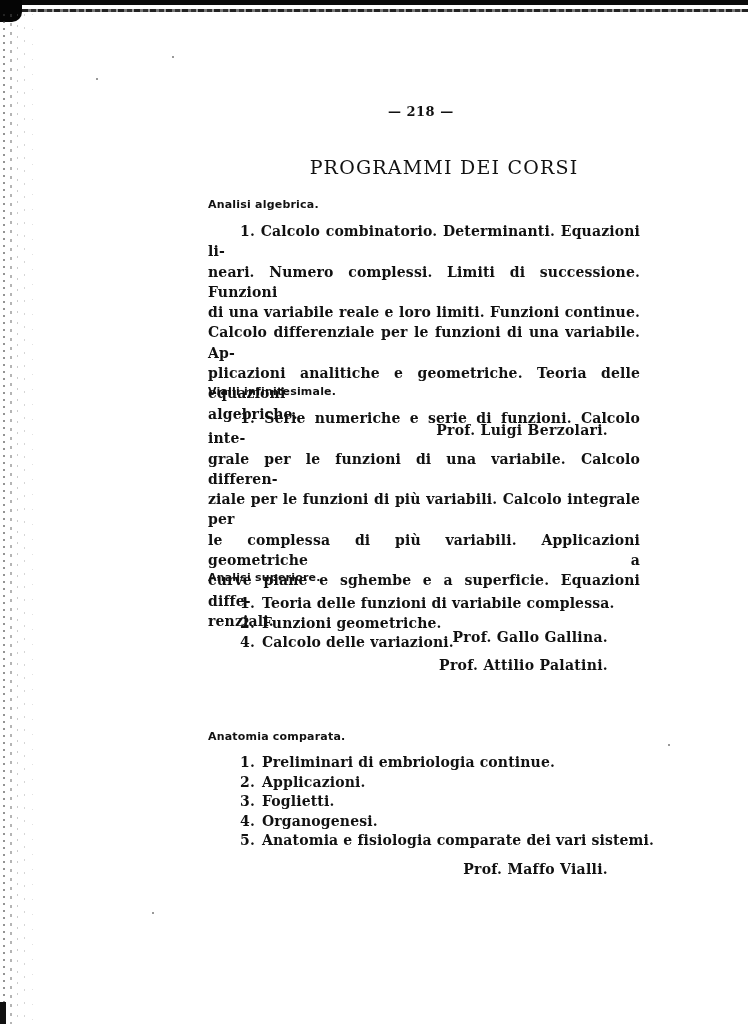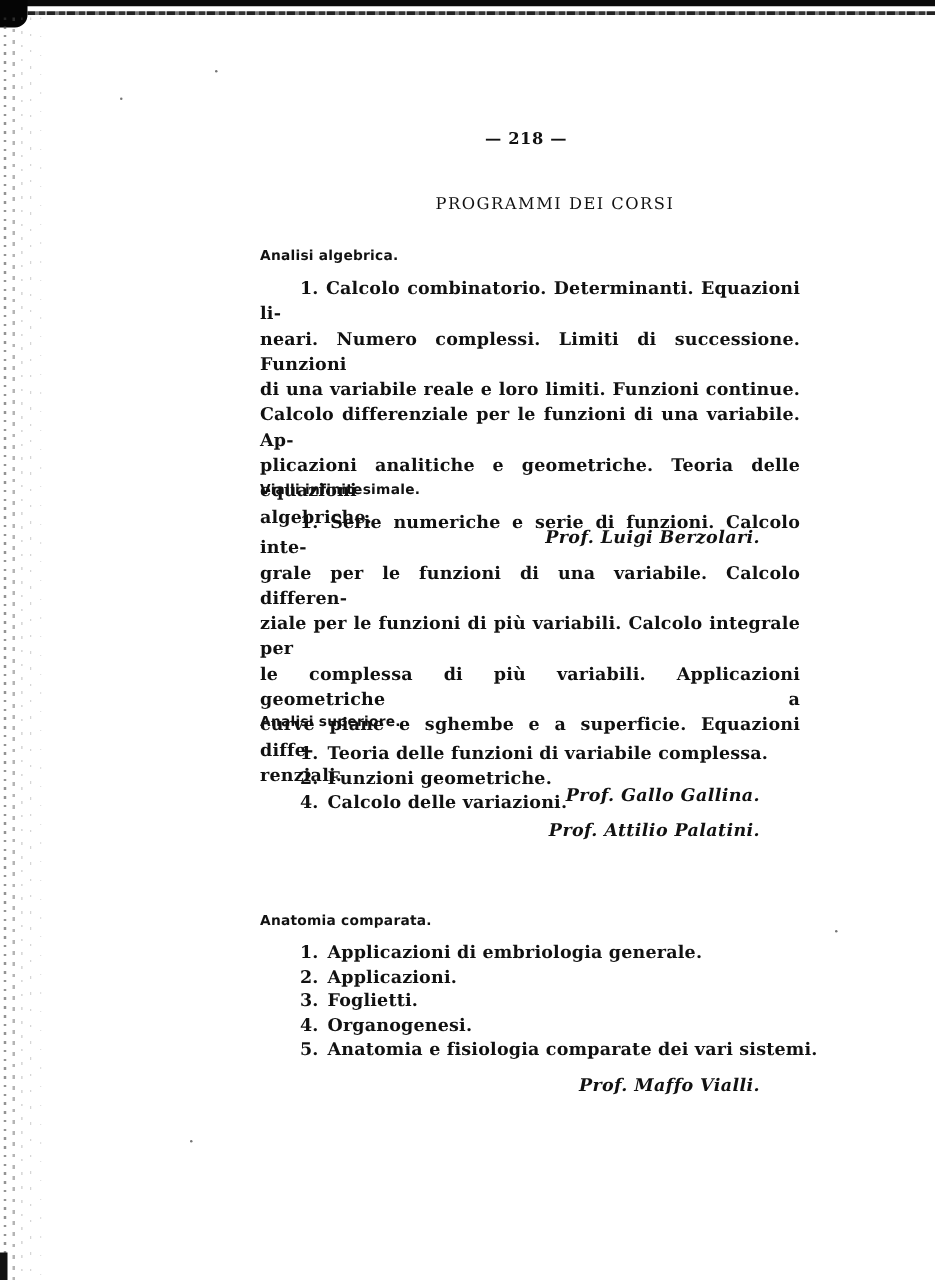--- a/index.html
+++ b/index.html
@@ -70,21 +70,21 @@
       letter-spacing: 0.5px;
     }
     .page-title {
       position: absolute;
       top: 156px;
       left: 0;
       width: 432px;
       padding-left: 40px;
       box-sizing: border-box;
       text-align: center;
-      font-size: 13px;
+      font-size: 19px;
       letter-spacing: 1.2px;
     }
     .section {
       position: absolute;
       left: 0;
       width: 432px;
     }
     .section-heading {
       font-family: "DejaVu Sans", "Liberation Sans", sans-serif;
       font-weight: bold;
@@ -124,21 +124,20 @@
       font-weight: 600;
       letter-spacing: 0.15px;
       white-space: nowrap;
     }
     .list-item .num {
       display: inline-block;
       width: 22px;
     }
     .professor {
       text-align: right;
-      font-style: italic;
       font-size: 14px;
       font-weight: 600;
       margin-top: 4px;
       padding-right: 32px;
       letter-spacing: 0.3px;
     }
     .speck {
       position: absolute;
       width: 2px; height: 2px;
       background: #777;
@@ -195,21 +194,21 @@
       <li class="list-item"><span class="num">1.</span><span>Teoria delle funzioni di variabile complessa.</span></li>
       <li class="list-item"><span class="num">2.</span><span>Funzioni geometriche.</span></li>
       <li class="list-item"><span class="num">4.</span><span>Calcolo delle variazioni.</span></li>
     </ul>
     <div class="professor">Prof. Attilio Palatini.</div>
   </div>
 
   <div class="section" style="top:730px">
     <div class="section-heading">Anatomia comparata.</div>
     <ul class="list">
-      <li class="list-item"><span class="num">1.</span><span>Applicazioni di embriologia generale.</span></li>
+      <li class="list-item"><span class="num">1.</span><span>Preliminari di embriologia continue.</span></li>
       <li class="list-item"><span class="num">2.</span><span>Applicazioni.</span></li>
       <li class="list-item"><span class="num">3.</span><span>Foglietti.</span></li>
       <li class="list-item"><span class="num">4.</span><span>Organogenesi.</span></li>
       <li class="list-item"><span class="num">5.</span><span>Anatomia e fisiologia comparate dei vari sistemi.</span></li>
     </ul>
     <div class="professor" style="margin-top:10px">Prof. Maffo Vialli.</div>
   </div>
 </div>
 
 </body></html>

